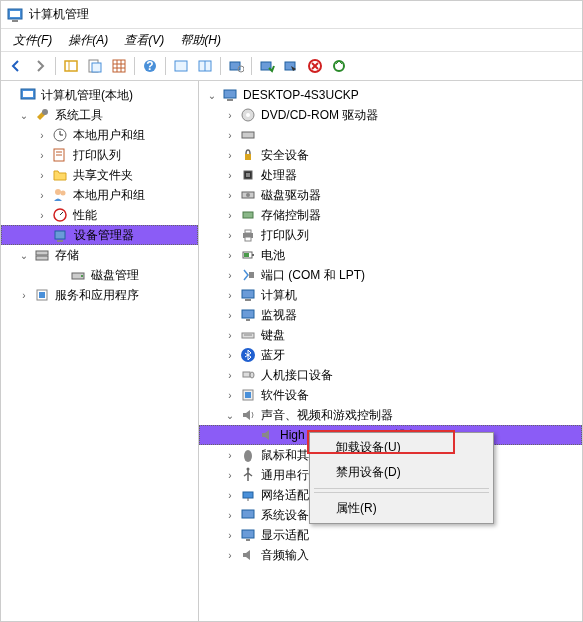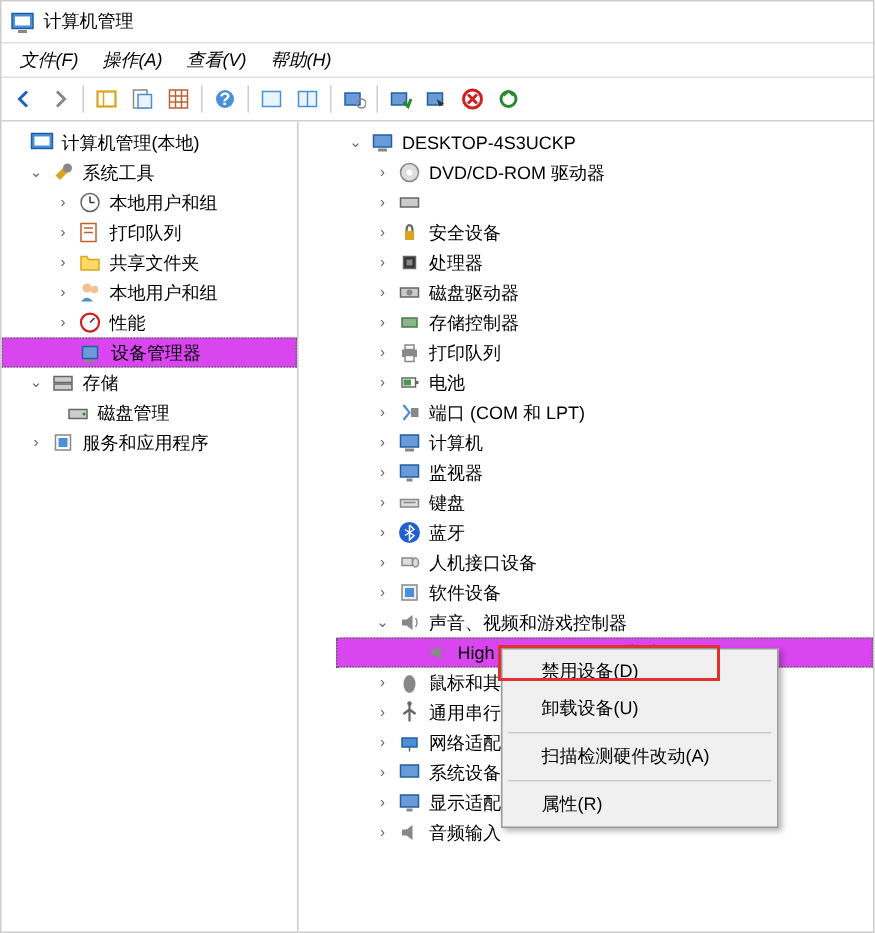--- a/index.html
+++ b/index.html
@@ -4,25 +4,25 @@
 <style>
 * { margin: 0; padding: 0; box-sizing: border-box; font-family: "Microsoft YaHei", "Segoe UI", sans-serif; font-size: 12px; }
 body { width: 583px; height: 622px; background: #fff; overflow: hidden; border: 1px solid #ccc; }
 .titlebar { height: 28px; display: flex; align-items: center; padding: 0 6px; border-bottom: 1px solid #e0e0e0; }
 .titlebar .icon { width: 16px; height: 16px; margin-right: 6px; }
 .menubar { height: 22px; display: flex; align-items: center; padding: 0 4px; font-style: italic; }
 .menubar span { padding: 2px 8px; cursor: default; }
 .toolbar { height: 30px; display: flex; align-items: center; padding: 0 4px; border-top: 1px solid #e0e0e0; border-bottom: 1px solid #d0d0d0; gap: 2px; }
 .tb { width: 22px; height: 22px; display: flex; align-items: center; justify-content: center; cursor: pointer; }
 .sep { width: 1px; height: 18px; background: #ccc; margin: 0 2px; }
-.content { display: flex; height: calc(100% - 80px); gap: 25px; }
+.content { display: flex; height: calc(100% - 80px); }
 .left { width: 198px; border-right: 1px solid #ccc; overflow: auto; padding-top: 4px; }
 .right { flex: 1; overflow: auto; padding-top: 4px; position: relative; }
 .node { display: flex; align-items: center; height: 20px; padding-right: 4px; white-space: nowrap; cursor: default; }
-.node.selected { background: #d946ef; border: 1px dotted #666; }
+.node.selected { background: #8b5cf6; border: 1px dotted #666; }
 .expander { width: 14px; height: 14px; display: flex; align-items: center; justify-content: center; color: #666; font-size: 10px; }
 .expander.none { visibility: hidden; }
 .nicon { width: 16px; height: 16px; margin: 0 3px; flex-shrink: 0; }
 .nlabel { padding: 0 2px; }
 .context-menu { position: absolute; background: #f0f0f0; border: 1px solid #999; box-shadow: 2px 2px 4px rgba(0,0,0,0.3); padding: 2px; z-index: 100; width: 185px; }
 .cm-item { padding: 4px 20px 4px 24px; cursor: default; }
 .cm-sep { height: 1px; background: #ccc; margin: 3px 2px; }
 .highlight-box { position: absolute; border: 2px solid #e03030; pointer-events: none; z-index: 101; }
 svg { display: block; }
 </style>
@@ -221,21 +221,21 @@
     <div class="node" style="padding-left:16px">
         <span class="expander">⌄</span>
         <span class="nicon">
           <svg width="16" height="16">
             <rect x="2" y="4" width="12" height="4" fill="#ccc" stroke="#666"></rect>
             <rect x="2" y="9" width="12" height="4" fill="#ccc" stroke="#666"></rect>
           </svg>
         </span>
         <span class="nlabel">存储</span>
       </div>
-    <div class="node" style="padding-left:26px">
+    <div class="node" style="padding-left:52px">
         <span class="expander none">›</span>
         <span class="nicon">
           <svg width="16" height="16">
             <rect x="2" y="6" width="12" height="6" fill="#ccc" stroke="#666"></rect>
             <circle cx="12" cy="9" r="1" fill="#2a8a2a"></circle>
           </svg>
         </span>
         <span class="nlabel">磁盘管理</span>
       </div>
     <div class="node" style="padding-left:16px">
@@ -481,23 +481,22 @@
         <span class="expander">›</span>
         <span class="nicon">
           <svg width="16" height="16">
             <path d="M3 6 L6 6 L10 3 L10 13 L6 10 L3 10 Z" fill="#888"></path>
           </svg>
         </span>
         <span class="nlabel">音频输入</span>
       </div>
 
     <div class="context-menu" style="left:110px; top:351px">
+      <div class="cm-item"><span>卸载设备(U)</span></div>
       <div class="cm-item"><span>禁用设备(D)</span></div>
-      <div class="cm-item"><span>卸载设备(U)</span></div>
       <div class="cm-sep"></div>
-      <div class="cm-item"><span>扫描检测硬件改动(A)</span></div>
       <div class="cm-sep"></div>
       <div class="cm-item"><span>属性(R)</span></div>
     </div>
 
     <div class="highlight-box" style="left:108px; top:349px; width:148px; height:24px"></div>
   </div>
 </div>
 
 </body></html>

